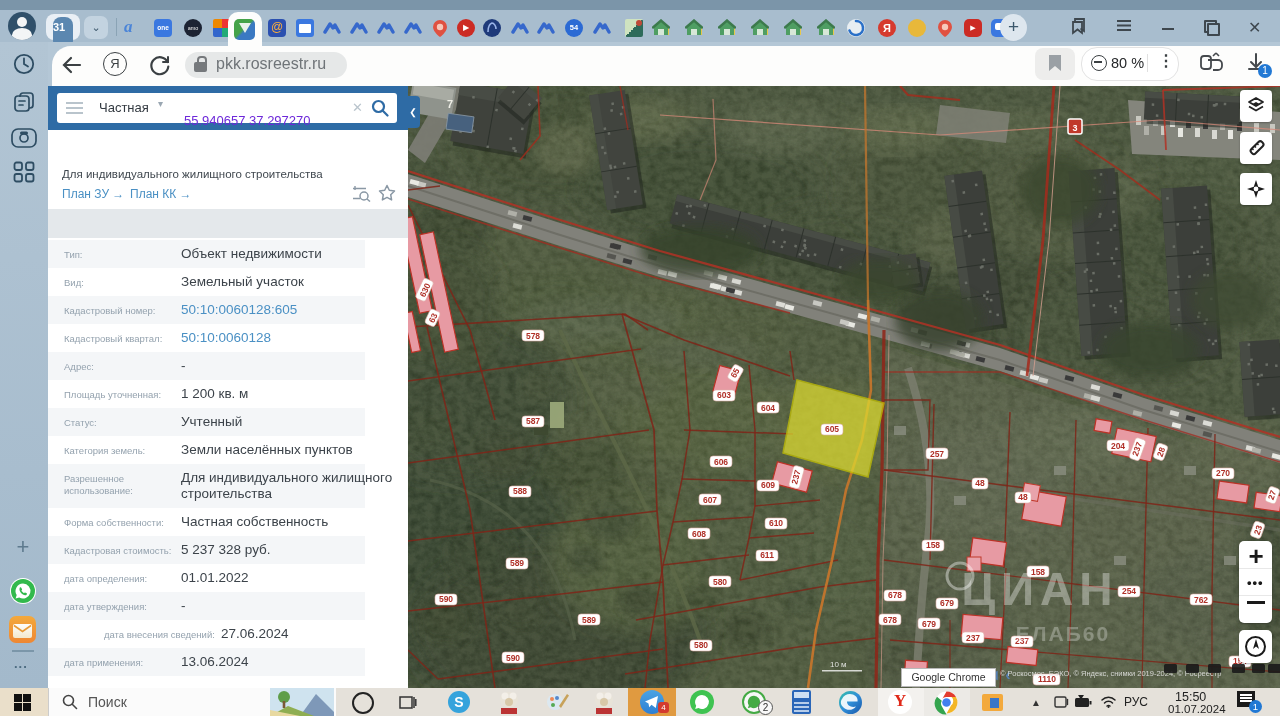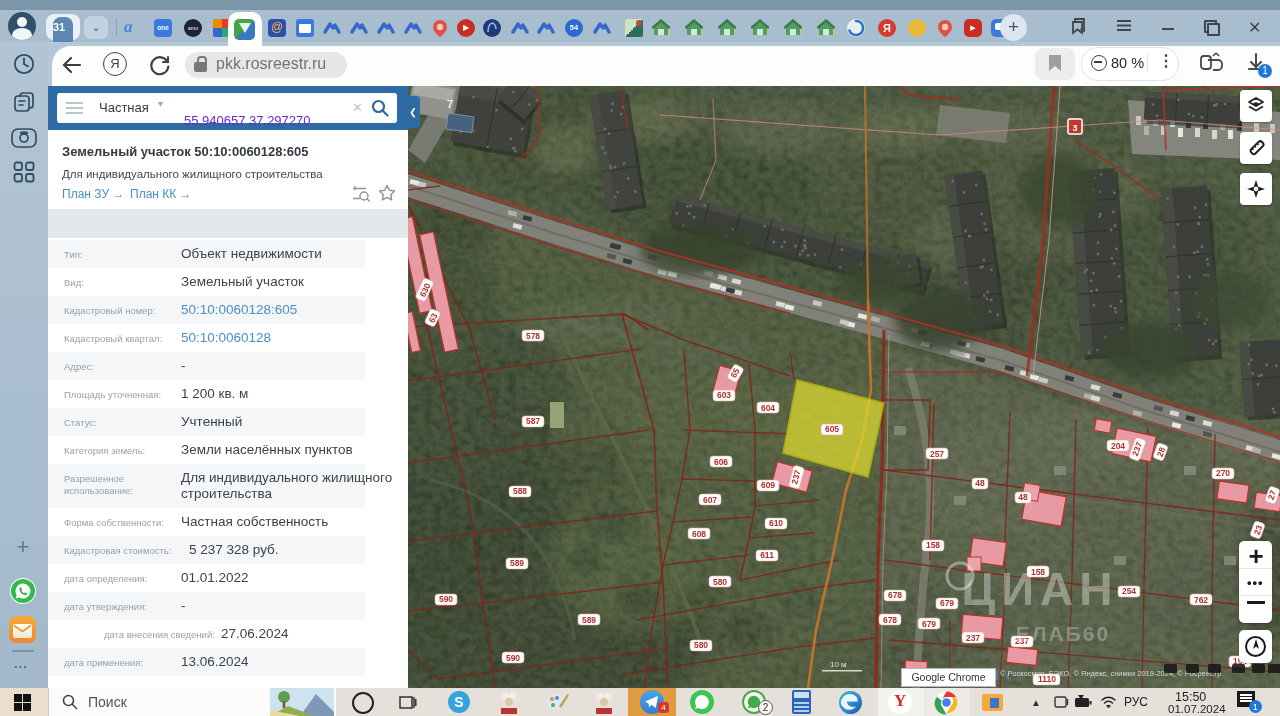--- a/index.html
+++ b/index.html
@@ -970,21 +970,20 @@
     </svg>
   <svg class="abs" style="left:352px;top:185px;" width="19" height="17" viewBox="0 0 19 17" fill="none" stroke="#8a98a5" stroke-width="1.5">
       <path d="M1 3.5h13M3 1v4M1 13.5h7" stroke-width="1.4"></path>
       <circle cx="12" cy="11" r="4"></circle>
       <path d="M15 14l3 2.5"></path>
     </svg>
   <svg class="abs" style="left:378px;top:184px;" width="18" height="18" viewBox="0 0 18 18" fill="none" stroke="#8a98a5" stroke-width="1.5">
       <path d="M9 1.5l2.3 4.8 5.2.7-3.8 3.7.9 5.2L9 13.4l-4.6 2.5.9-5.2L1.5 7l5.2-.7z" stroke-linejoin="round"></path>
     </svg>
 
-  <div class="abs" style="left:62px;top:144px;font-size:13px;font-weight:bold;color:#333a41;">Земельный участок 50:10:0060128:605</div>
   <div class="abs" style="left:62px;top:168px;font-size:11.5px;color:#40484f;">Для индивидуального жилищного строительства</div>
   <div class="abs" style="left:62px;top:187px;font-size:12px;color:#4a90c4;">План ЗУ →</div>
   <div class="abs" style="left:130px;top:187px;font-size:12px;color:#4a90c4;">План КК →</div>
   <div class="abs" id="tabs" style="left:48px;top:209px;width:360px;height:29px;background:#e4e8eb;">
   </div>
   <div id="tablerows">
     <div class="row" style="top:240px;height:28px;background:#f4f6f8;">
         <span class="lab" style="top:9px;">Тип:</span>
         <span class="val" style="top:6px;">Объект недвижимости</span>
       </div>
@@ -1019,21 +1018,21 @@
     <div class="row" style="top:464px;height:44px;background:#f4f6f8;">
         <span class="lab" style="top:9px;width:110px;line-height:12px;">Разрешенное использование:</span>
         <span class="val" style="top:6px;width:216px;line-height:15.5px;">Для индивидуального жилищного строительства</span>
       </div>
     <div class="row" style="top:508px;height:28px;">
         <span class="lab" style="top:9px;">Форма собственности:</span>
         <span class="val" style="top:6px;">Частная собственность</span>
       </div>
     <div class="row" style="top:536px;height:28px;background:#f4f6f8;">
         <span class="lab" style="top:9px;">Кадастровая стоимость:</span>
-        <span class="val" style="top:6px;margin-left:8px;">5 237 328 руб.</span>
+        <span class="val" style="top:6px;">5 237 328 руб.</span>
       </div>
     <div class="row" style="top:564px;height:28px;">
         <span class="lab" style="top:9px;">дата определения:</span>
         <span class="val" style="top:6px;">01.01.2022</span>
       </div>
     <div class="row" style="top:592px;height:28px;background:#f4f6f8;">
         <span class="lab" style="top:9px;">дата утверждения:</span>
         <span class="val" style="top:6px;">-</span>
       </div>
     <div class="row" style="top:620px;height:28px;margin-left:40px;">

